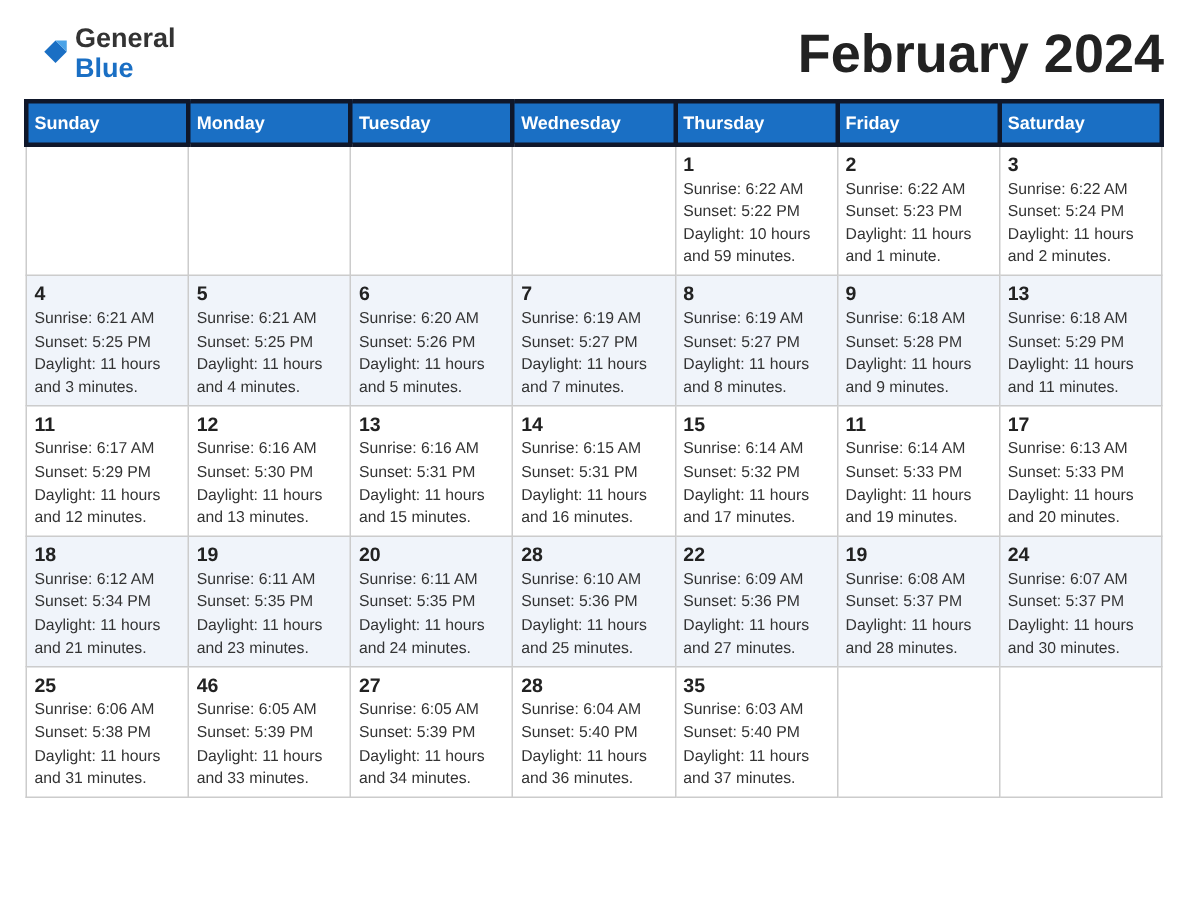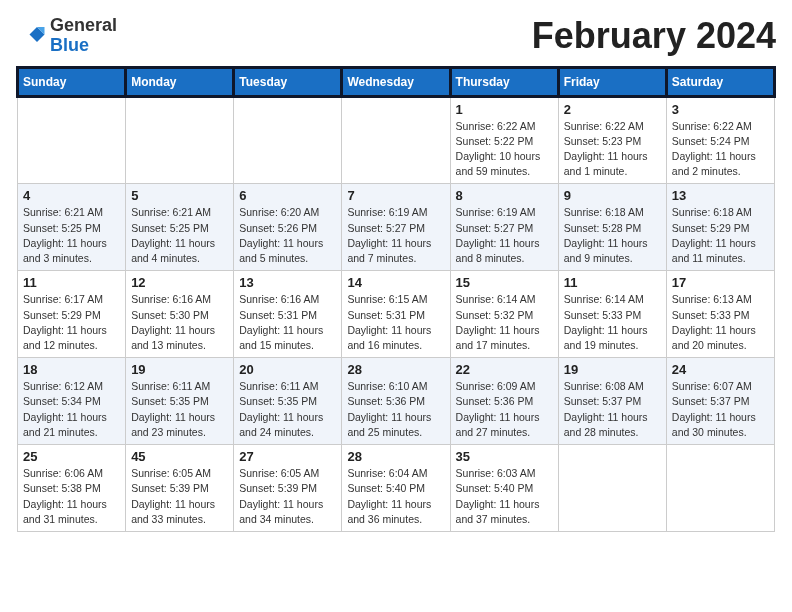--- a/index.html
+++ b/index.html
@@ -230,21 +230,21 @@
           <span class="day-number">24</span>
           <div class="day-info">Sunrise: 6:07 AM<br>Sunset: 5:37 PM<br>Daylight: 11 hours and 30 minutes.</div>
         </td>
       </tr>
       <tr>
         <td>
           <span class="day-number">25</span>
           <div class="day-info">Sunrise: 6:06 AM<br>Sunset: 5:38 PM<br>Daylight: 11 hours and 31 minutes.</div>
         </td>
         <td>
-          <span class="day-number">45</span>
+          <span class="day-number">46</span>
           <div class="day-info">Sunrise: 6:05 AM<br>Sunset: 5:39 PM<br>Daylight: 11 hours and 33 minutes.</div>
         </td>
         <td>
           <span class="day-number">27</span>
           <div class="day-info">Sunrise: 6:05 AM<br>Sunset: 5:39 PM<br>Daylight: 11 hours and 34 minutes.</div>
         </td>
         <td>
           <span class="day-number">28</span>
           <div class="day-info">Sunrise: 6:04 AM<br>Sunset: 5:40 PM<br>Daylight: 11 hours and 36 minutes.</div>
         </td>

